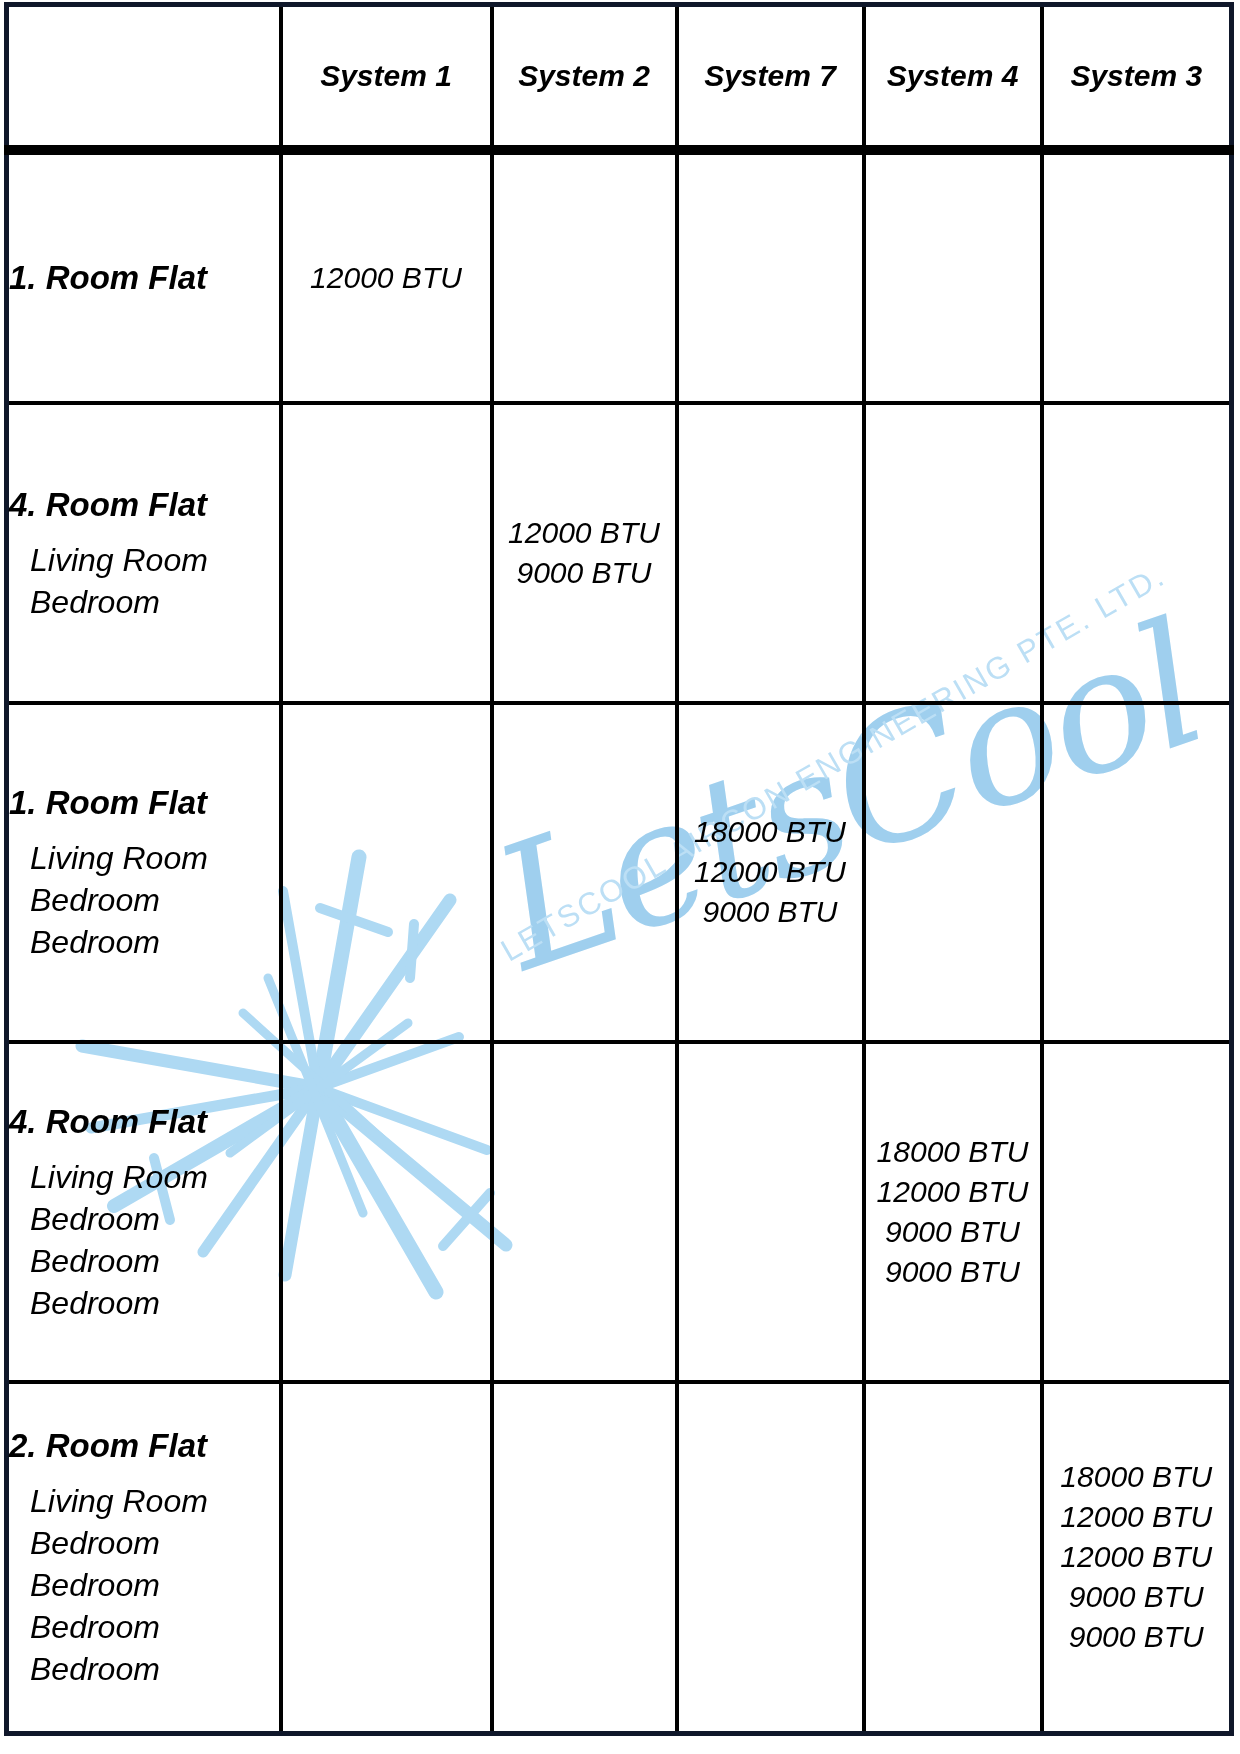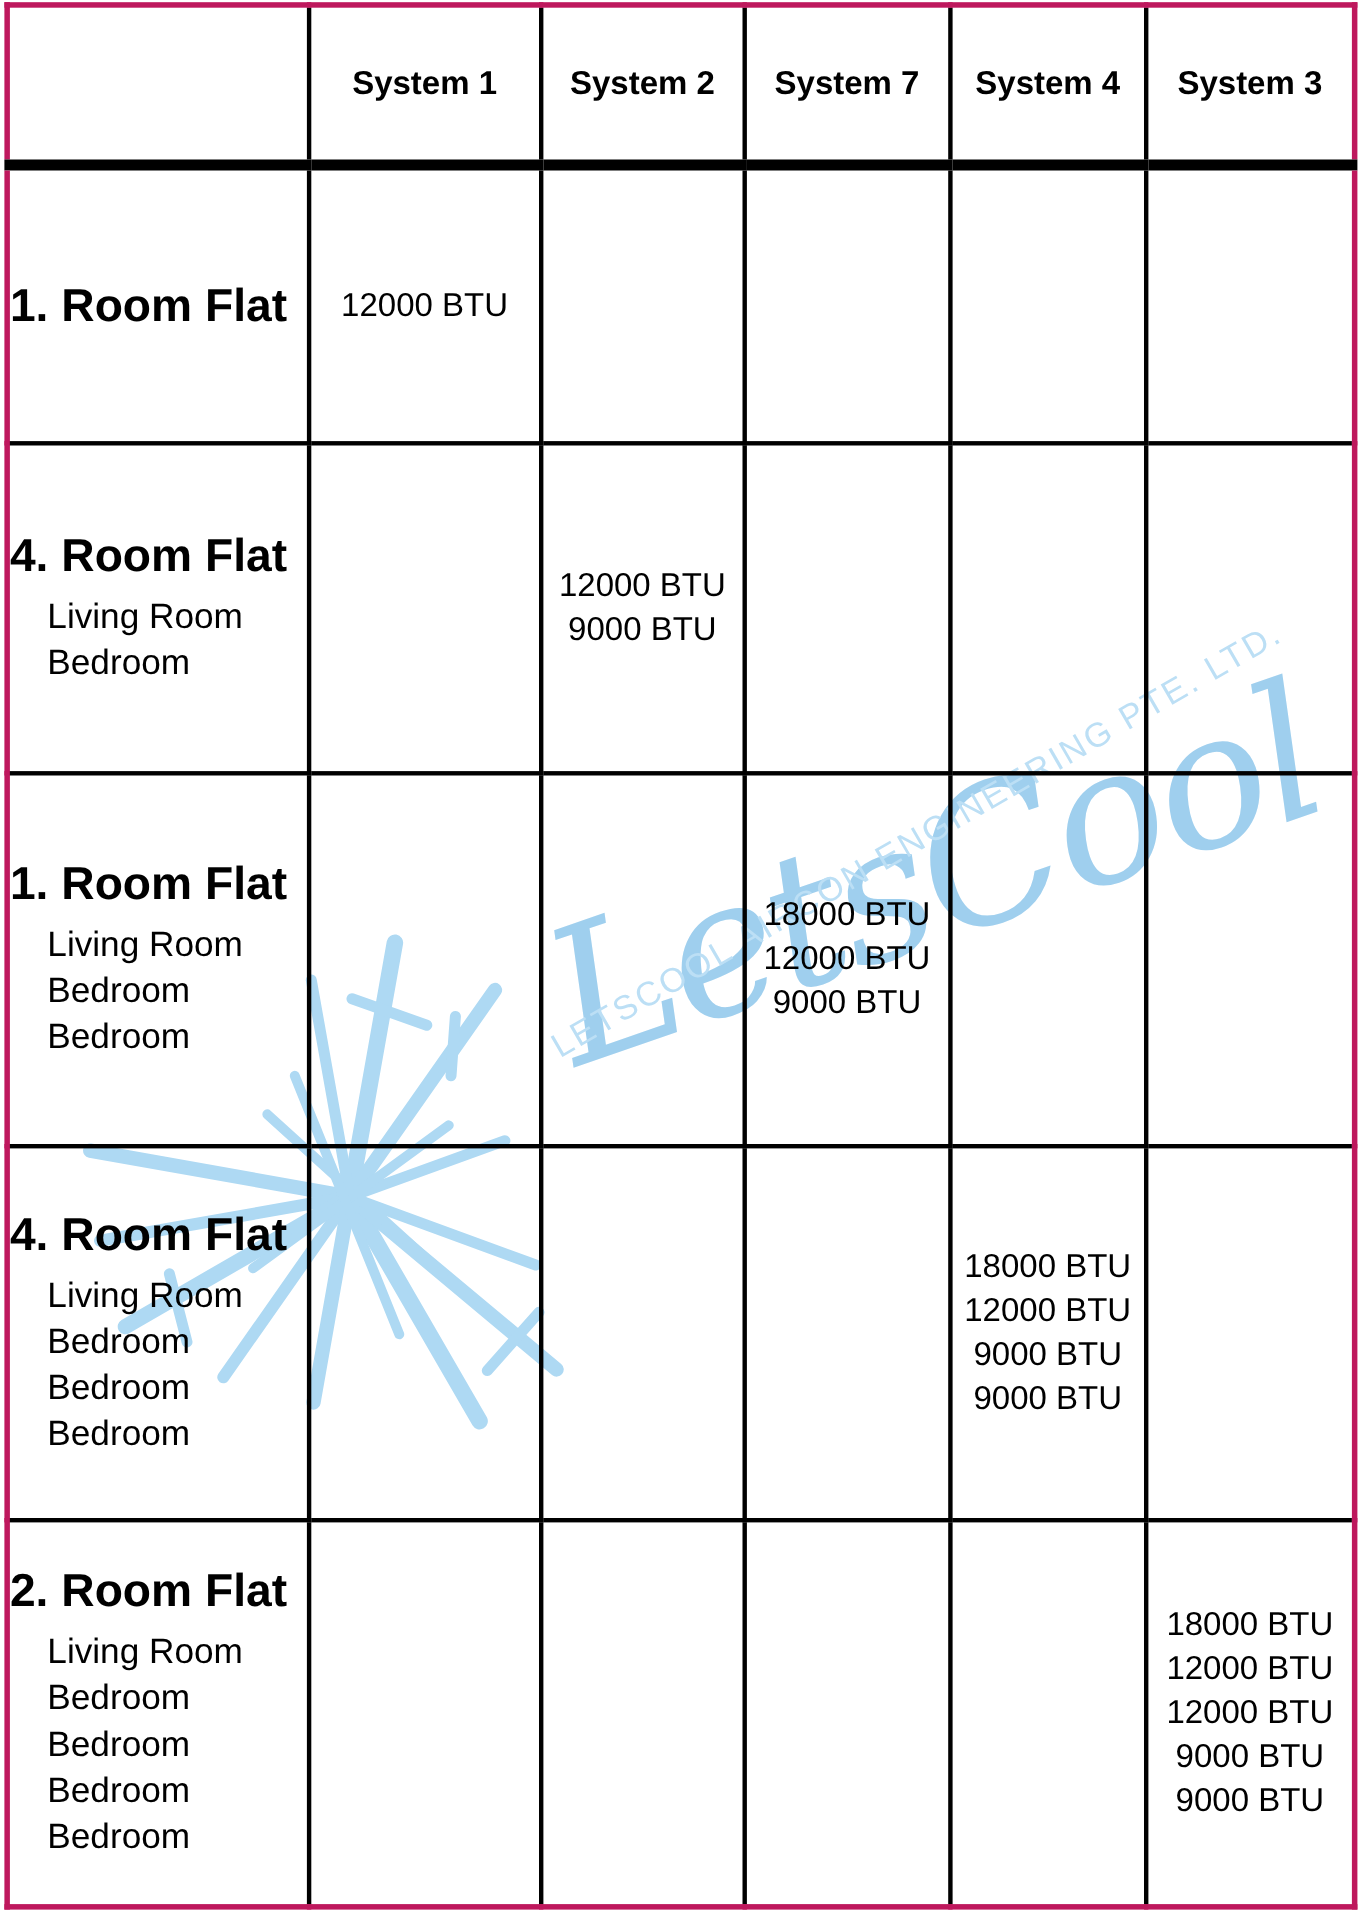--- a/index.html
+++ b/index.html
@@ -12,46 +12,47 @@
     font-family:"Liberation Sans", sans-serif;
     color:#000;
   }
   table.grid{
     position:absolute;
     left:4px;
     top:2px;
     border-collapse:collapse;
     table-layout:fixed;
     width:1228px;
-    border:5px solid #be185d;
+    border:5px solid #0f172a;
+    font-style:italic;
   }
   table.grid td, table.grid th{
     border:4px solid #000;
     padding:0;
     vertical-align:middle;
     background:transparent;
   }
   table.grid thead th{
     border-bottom:10px solid #000;
     font-size:30px;
     font-weight:bold;
     text-align:center;
   }
   td.labelcell{
     padding-left:18px;
     padding-right:6px;
   }
   .flat-title{
-    font-size:42px;
+    font-size:33px;
     font-weight:bold;
     line-height:44px;
     margin-bottom:12px;
   }
   .rooms{
-    padding-left:34px;
+    padding-left:21px;
   }
   .room{
     font-size:32px;
     line-height:42px;
   }
   td.valcell{
     padding-left:22px;
     padding-right:4px;
   }
   .btu{

